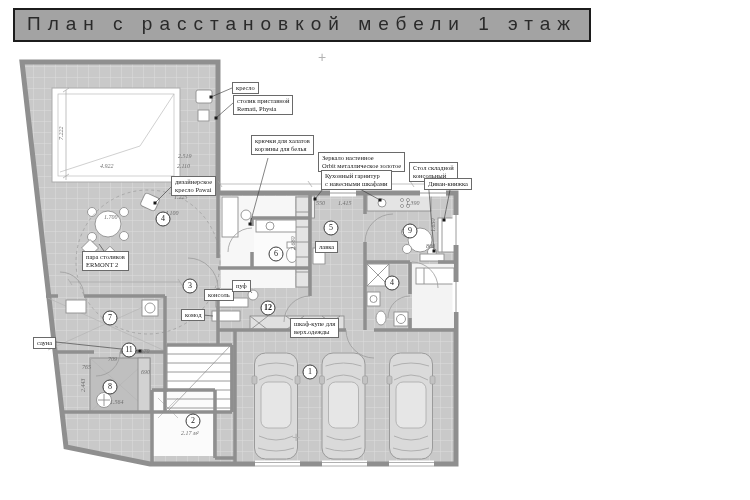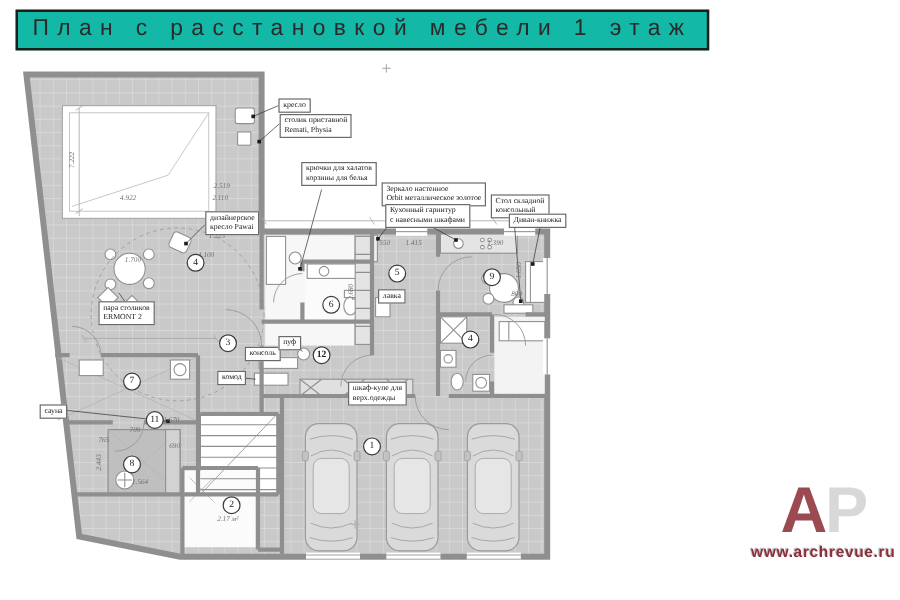--- a/index.html
+++ b/index.html
@@ -1,18 +1,18 @@
 <!DOCTYPE html>
 <html><head>
 <meta charset="utf-8">
 <style>
   html,body{margin:0;padding:0;background:#fff;width:750px;height:500px;overflow:hidden;
     font-family:"Liberation Sans",sans-serif;}
   .page{position:relative;width:750px;height:500px;background:#fff;}
-  .title-box{position:absolute;left:13px;top:8px;border:2px solid #1c1c1c;background:#14b8a6;
+  .title-box{position:absolute;left:13px;top:8px;border:2px solid #1c1c1c;background:#a3a3a3;
     padding:3px 12px 5px 12px;font-size:19px;letter-spacing:7px;color:#2a2a2a;white-space:nowrap;}
   #plan-svg{position:absolute;left:0;top:0;}
   .callout{position:absolute;background:#fff;border:1px solid #6a6a6a;color:#1a1a1a;
     font-family:"Liberation Serif",serif;font-size:6.5px;line-height:1.25;padding:1px 3px;
     white-space:nowrap;z-index:5;}
   .room-num{position:absolute;width:13px;height:13px;border:1px solid #3a3a3a;border-radius:50%;
     background:#fff;font-family:"Liberation Serif",serif;font-size:8px;line-height:12px;
     text-align:center;color:#222;transform:translate(-50%,-50%);z-index:4;}
   .dim{position:absolute;font-family:"Liberation Serif",serif;font-style:italic;font-size:6px;
     color:#6e6e6e;white-space:nowrap;z-index:3;}
@@ -310,21 +310,21 @@
       <div class="room-num" style="left: 193px; top: 421px;">2</div>
       <div class="room-num" style="left: 190px; top: 286px;">3</div>
       <div class="room-num" style="left: 163px; top: 219px;">4</div>
       <div class="room-num" style="left: 331px; top: 228px;">5</div>
       <div class="room-num" style="left: 276px; top: 254px;">6</div>
       <div class="room-num" style="left: 110px; top: 318px;">7</div>
       <div class="room-num" style="left: 110px; top: 387px;">8</div>
       <div class="room-num" style="left: 410px; top: 231px;">9</div>
       <div class="room-num" style="left: 392px; top: 283px;">4</div>
       <div class="room-num" style="left: 129px; top: 350px;">11</div>
-      <div class="room-num" style="left: 268px; top: 296px; font-weight: bold;">12</div>
+      <div class="room-num" style="left: 268px; top: 308px; font-weight: bold;">12</div>
     </div>
   <div id="dims">
       <div class="dim dim-v" style="left: 58px; top: 140px;">7.222</div>
       <div class="dim" style="left: 100px; top: 163px;">4.922</div>
       <div class="dim" style="left: 178px; top: 153px;">2.519</div>
       <div class="dim" style="left: 177px; top: 163px;">2.110</div>
       <div class="dim" style="left: 174px; top: 194px;">1.225</div>
       <div class="dim" style="left: 165px; top: 210px;">4.100</div>
       <div class="dim" style="left: 104px; top: 214px;">1.700</div>
       <div class="dim" style="left: 316px; top: 200px;">550</div>
@@ -339,20 +339,14 @@
       <div class="dim" style="left: 141px; top: 369px;">690</div>
       <div class="dim dim-v" style="left: 80px; top: 392px;">2.443</div>
       <div class="dim" style="left: 110px; top: 399px;">1.564</div>
       <div class="dim" style="left: 181px; top: 430px;">2.17 м²</div>
     </div>
   <div id="markers">
       <div class="marker" style="left: 322px; top: 57px;">+</div>
       <div class="marker" style="left: 296px; top: 437px;">+</div>
     </div>
 
-  <div class="logo">
-    <div class="logo-letters">
-      <span class="l1">А</span><span class="l2">Р</span>
-    </div>
-    <div class="logo-site">www.archrevue.ru</div>
-  </div>
 
 </div>
 
 </body></html>

